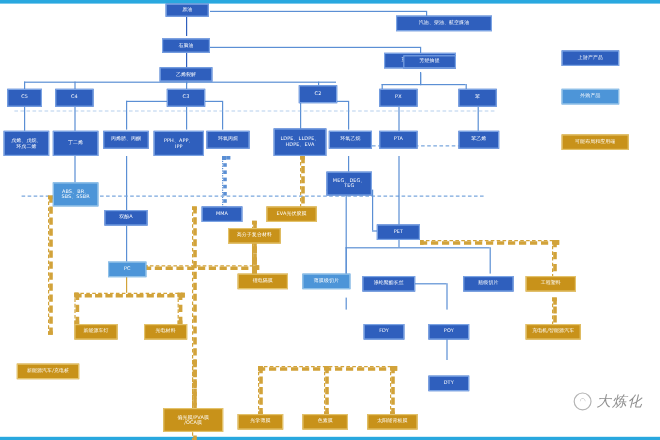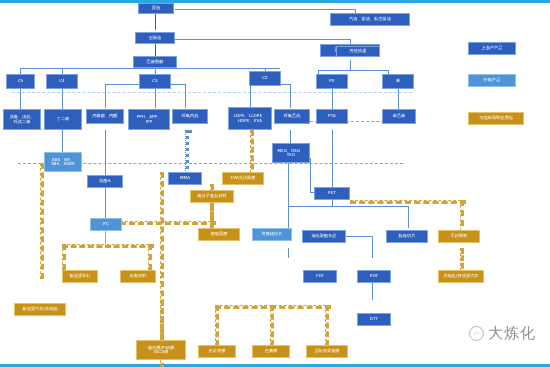--- a/index.html
+++ b/index.html
@@ -54,21 +54,21 @@
     position:absolute;right:14px;bottom:24px;
     display:flex;align-items:center;gap:4px;
     color:#9a9a9a;z-index:9;
   }
   #watermark .wm-logo{
     width:13px;height:13px;border-radius:50%;
     border:1px solid #b5b5b5;
     display:flex;align-items:center;justify-content:center;
     font-size:6px;color:#a8a8a8;
   }
-  #watermark .wm-text{font-size:15px;letter-spacing:1px;color:#8f8f8f;}
+  #watermark .wm-text{font-size:12px;letter-spacing:1px;color:#8f8f8f;font-style:italic;}
 </style>
 </head>
 <body>
 
 <div id="canvas">
 
   <div class="edge-rule top"></div>
   <div class="edge-rule bottom"></div>
 
   <div class="ln v c-dkblue" style="left:155px;top:14px;height:16px;"></div>

